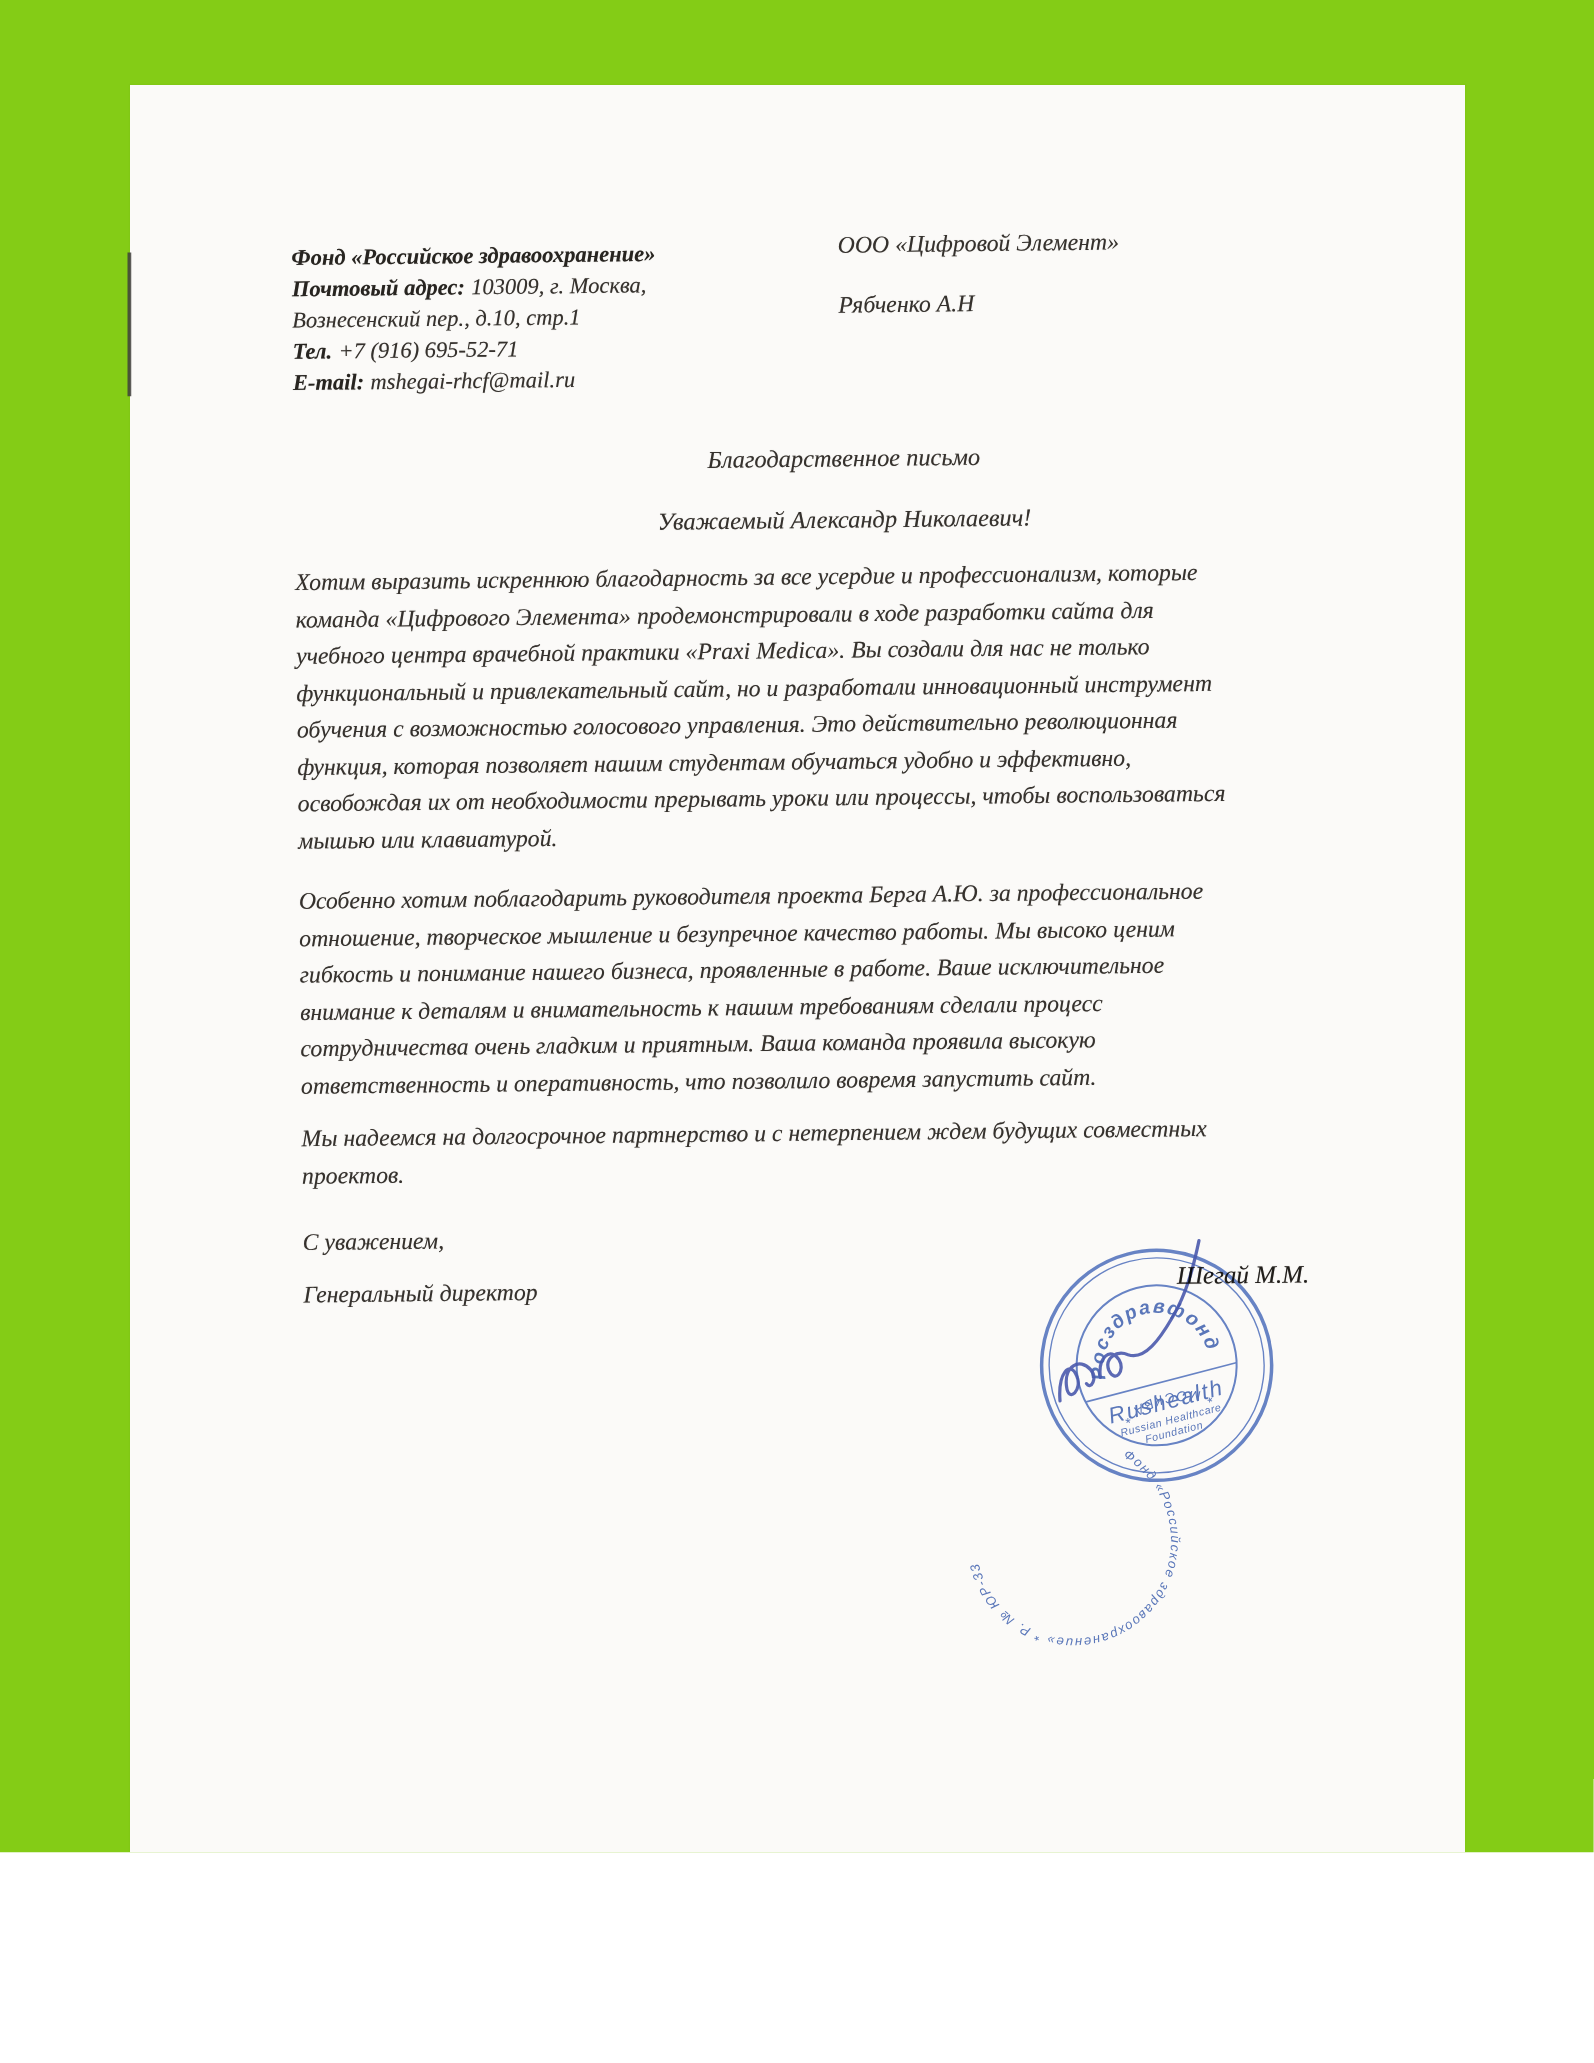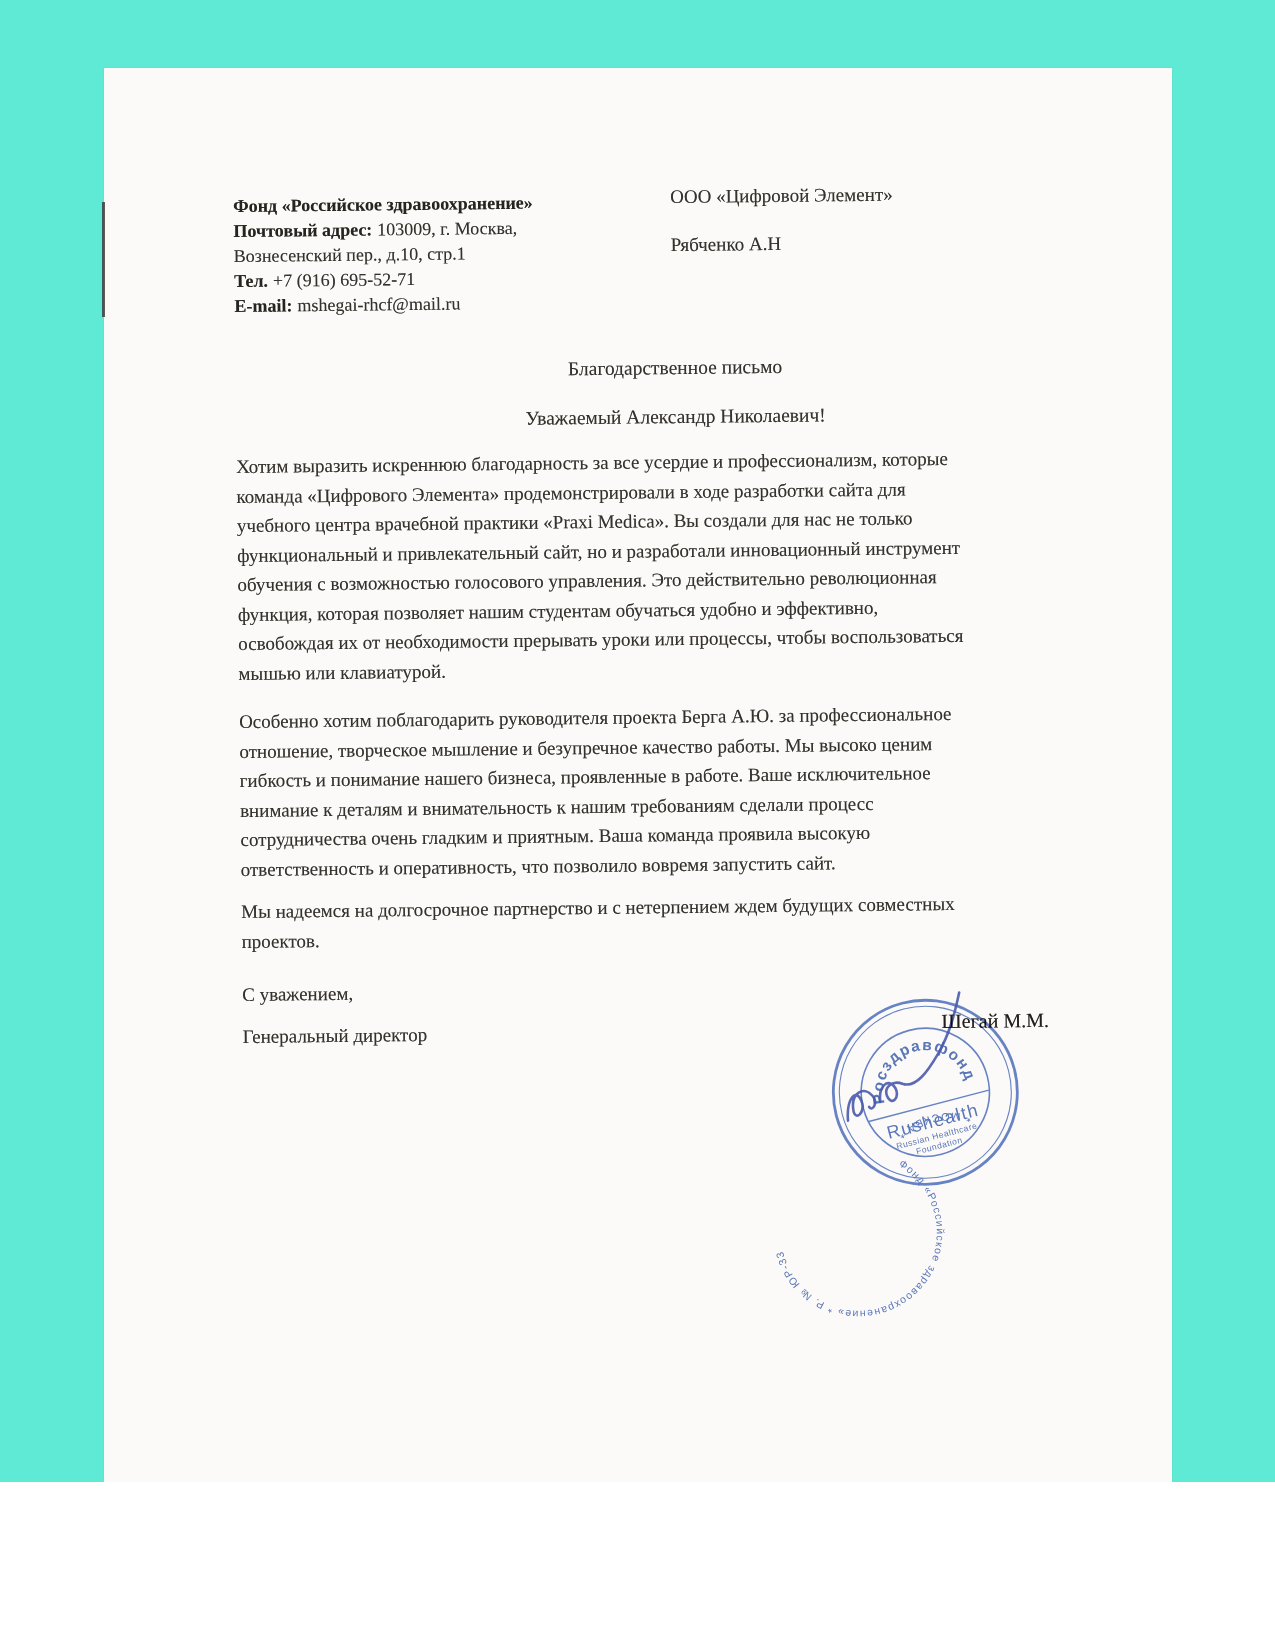--- a/index.html
+++ b/index.html
@@ -1,21 +1,22 @@
 <!DOCTYPE html>
 <html><head>
 <meta charset="utf-8">
 <style>
   html,body{margin:0;padding:0;background:#ffffff;}
   .canvas{
     position:relative;
     width:1275px;height:1482px;
-    background:#5eead4;
+    background:#84cc16;
     overflow:hidden;
     font-family:"Liberation Serif", serif;
+    font-style:italic;
   }
   .page{
     position:absolute;
     left:104px;top:68px;
     width:1068px;height:1512px;
     background:#fbfaf8;
     box-shadow:0 0 0 1px rgba(0,0,0,0.015);
   }
   .edge-artifact{
     position:absolute;

